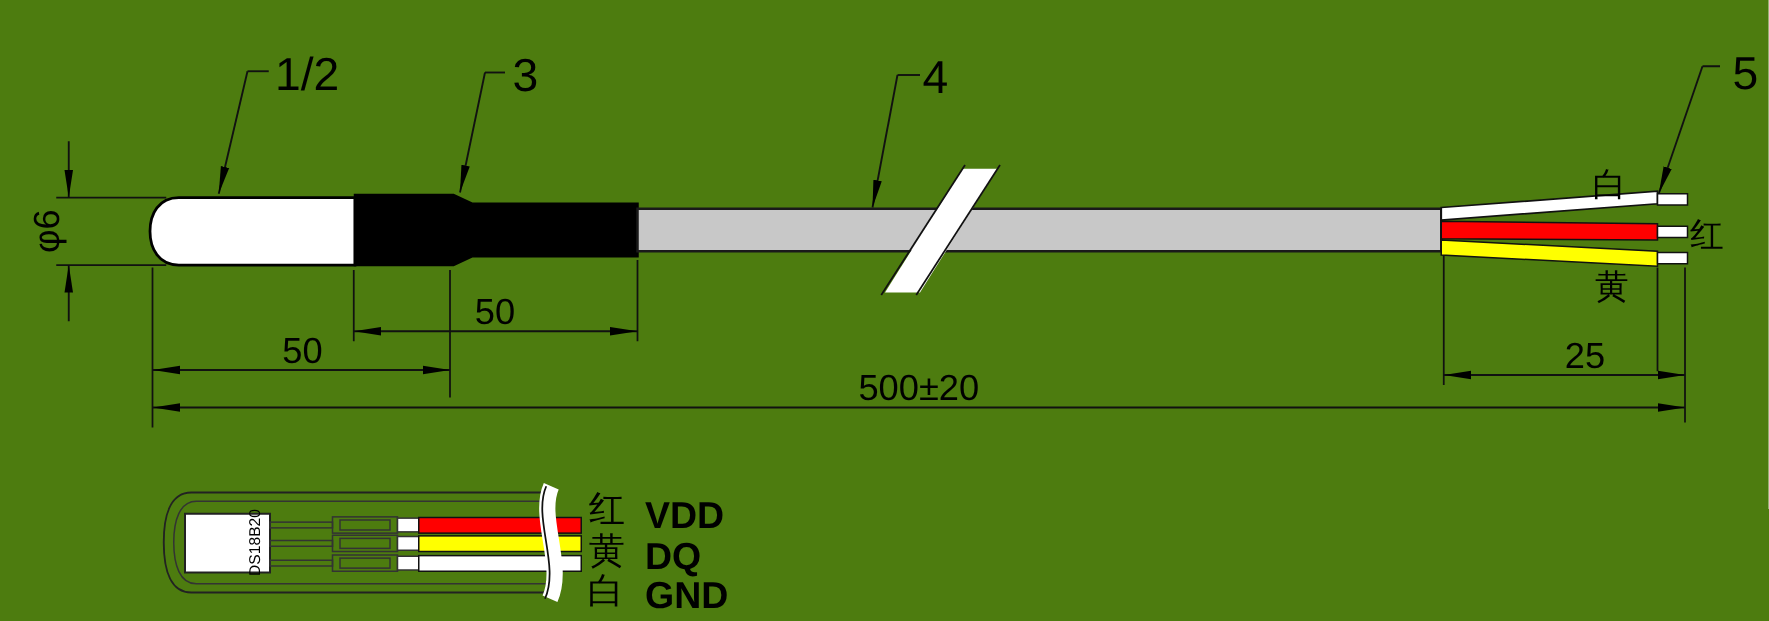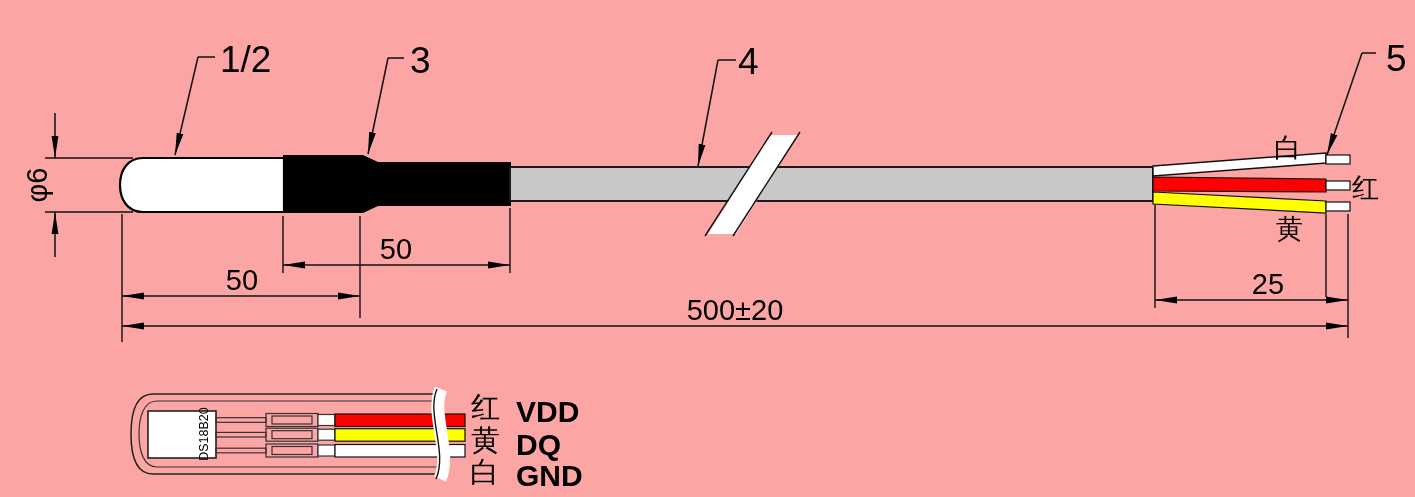--- a/index.html
+++ b/index.html
@@ -1,16 +1,16 @@
 <!DOCTYPE html>
 <html><head>
 <meta charset="utf-8">
 <style>
   html,body{margin:0;padding:0;background:#ffffff;}
-  #canvas{position:relative;width:1415px;height:497px;background:#fca5a5;overflow:hidden;
+  #canvas{position:relative;width:1415px;height:497px;background:#4d7c0f;overflow:hidden;
           font-family:"Liberation Sans", sans-serif;}
   svg{position:absolute;left:0;top:0;}
   text{fill:#000;}
   .callout{font-size:37px;font-family:"Liberation Sans",sans-serif;}
   .dim{font-size:29px;font-family:"Liberation Sans",sans-serif;}
   .cjk{font-size:27px;font-family:"Liberation Serif",serif;}
   .cjk-detail{font-size:29px;font-family:"Liberation Serif",serif;}
   .signal{font-size:30px;font-weight:600;font-family:"Liberation Sans",sans-serif;}
   .chiptext{font-size:12.5px;font-family:"Liberation Sans",sans-serif;}
   .thin{stroke:#111;stroke-width:1.4;fill:none;}

